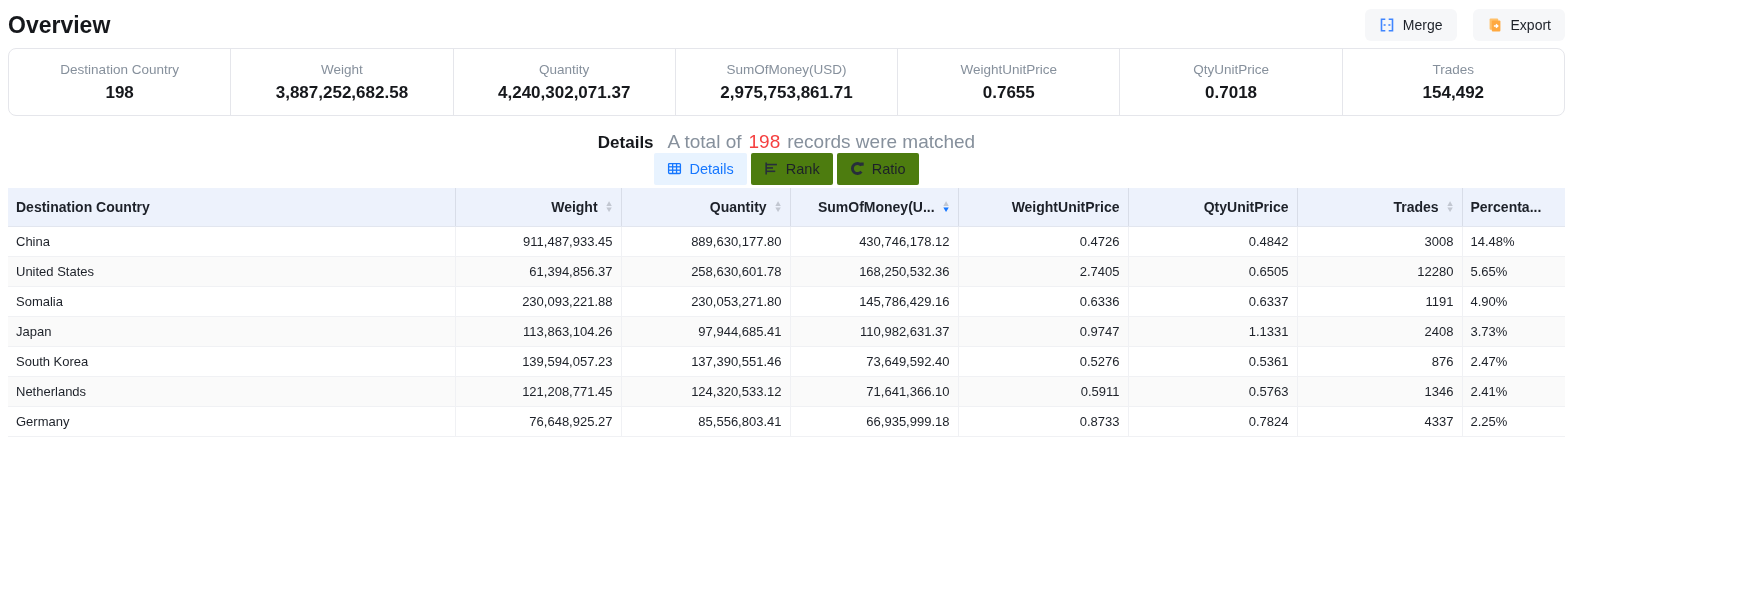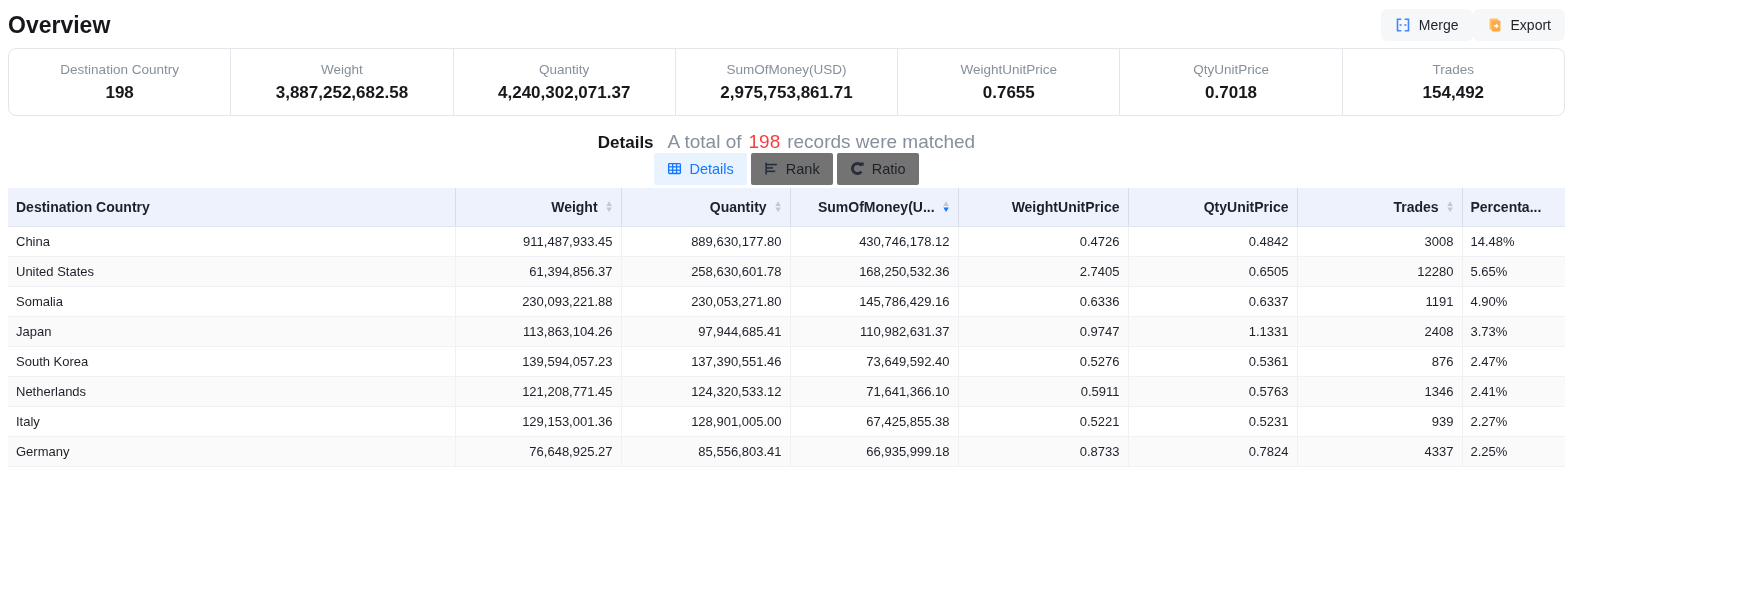--- a/index.html
+++ b/index.html
@@ -3,21 +3,21 @@
 <meta charset="utf-8">
 <style>
   * { box-sizing: border-box; margin: 0; padding: 0; }
   html, body { width: 1751px; height: 600px; background: #ffffff; overflow: hidden;
     font-family: "Liberation Sans", "DejaVu Sans", sans-serif; color: #1d2129; }
   .content { width: 1557px; margin-left: 8px; }
 
   
   .topbar { display: flex; justify-content: space-between; align-items: center; height: 48px; padding-top: 2px; }
   .page-title { font-size: 23px; font-weight: bold; color: #16181c; }
-  .top-actions { display: flex; }
+  .top-actions { display: flex; gap: 16px; }
   .gbtn { display: flex; align-items: center; gap: 8px; height: 32px; padding: 0 14px;
     background: #f6f7f9; border: none; border-radius: 6px; font-size: 14px; color: #1d2129;
     font-family: inherit; cursor: pointer; }
   .gbtn svg { display: block; }
 
   
   .stats-card { display: flex; align-items: stretch; border: 1px solid #e5e6eb; border-radius: 8px;
     height: 68px; }
   .stat { flex: 1 1 0; display: flex; flex-direction: column; justify-content: center; align-items: center;
     border-right: 1px solid #e5e6eb; gap: 6px; }
@@ -26,21 +26,21 @@
   .stat-value { font-size: 17px; font-weight: bold; color: #16181c; }
 
   
   .details-bar { display: flex; justify-content: center; align-items: center; margin-top: 25px; height: 33px; flex-direction: column; }
   .details-left { display: flex; align-items: baseline; gap: 14px; }
   .details-title { font-size: 17px; font-weight: bold; color: #16181c; }
   .summary { font-size: 19px; color: #86909c; }
   .summary .count { color: #f53f3f; margin: 0 7px; }
   .view-switcher { display: flex; gap: 4px; }
   .vbtn { display: flex; align-items: center; gap: 7px; height: 32px; padding: 0 13px;
-    background: #737373; border: none; border-radius: 2px; font-size: 14.5px; color: #1d2129;
+    background: #4d7c0f; border: none; border-radius: 2px; font-size: 14.5px; color: #1d2129;
     font-family: inherit; cursor: pointer; }
   .vbtn.active { background: #e8f3ff; color: #1677ff; }
   .vbtn .vicon { display: flex; align-items: center; }
 
   
   .tbl-wrap { margin-top: 14px; }
   table { width: 1557px; border-collapse: collapse; table-layout: fixed; }
   thead th { background: #edf2fc; height: 38px; font-size: 14px; font-weight: bold; color: #1d2129;
     border-right: 1px solid #d8dde8; border-bottom: 1px solid #e2e6ef; padding: 0 8px; }
   thead th:last-child { border-right: none; }
@@ -294,30 +294,20 @@
             <td class="align-left">Netherlands</td>
             <td class="align-right">121,208,771.45</td>
             <td class="align-right">124,320,533.12</td>
             <td class="align-right">71,641,366.10</td>
             <td class="align-right">0.5911</td>
             <td class="align-right">0.5763</td>
             <td class="align-right">1346</td>
             <td class="align-left">2.41%</td>
           </tr>
           <tr>
-            <td class="align-left">Italy</td>
-            <td class="align-right">129,153,001.36</td>
-            <td class="align-right">128,901,005.00</td>
-            <td class="align-right">67,425,855.38</td>
-            <td class="align-right">0.5221</td>
-            <td class="align-right">0.5231</td>
-            <td class="align-right">939</td>
-            <td class="align-left">2.27%</td>
-          </tr>
-          <tr>
             <td class="align-left">Germany</td>
             <td class="align-right">76,648,925.27</td>
             <td class="align-right">85,556,803.41</td>
             <td class="align-right">66,935,999.18</td>
             <td class="align-right">0.8733</td>
             <td class="align-right">0.7824</td>
             <td class="align-right">4337</td>
             <td class="align-left">2.25%</td>
           </tr>
         </tbody>

